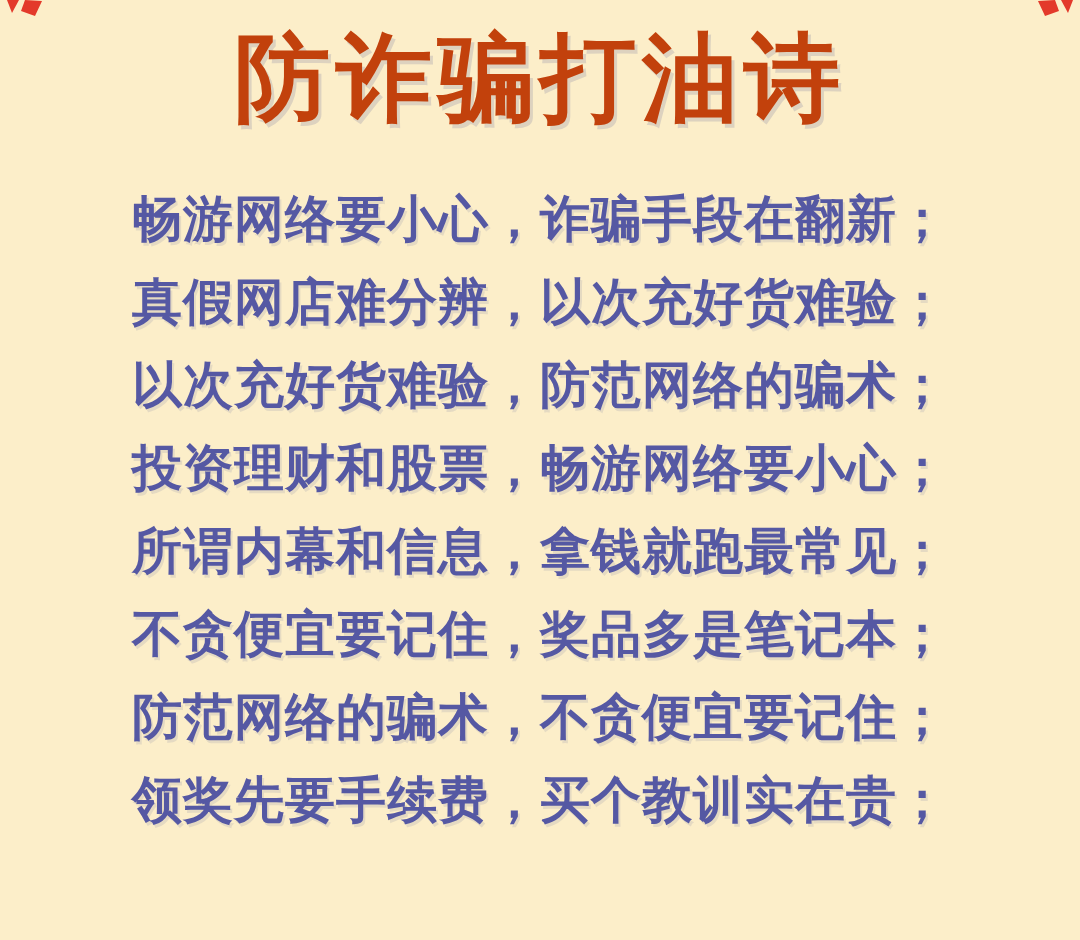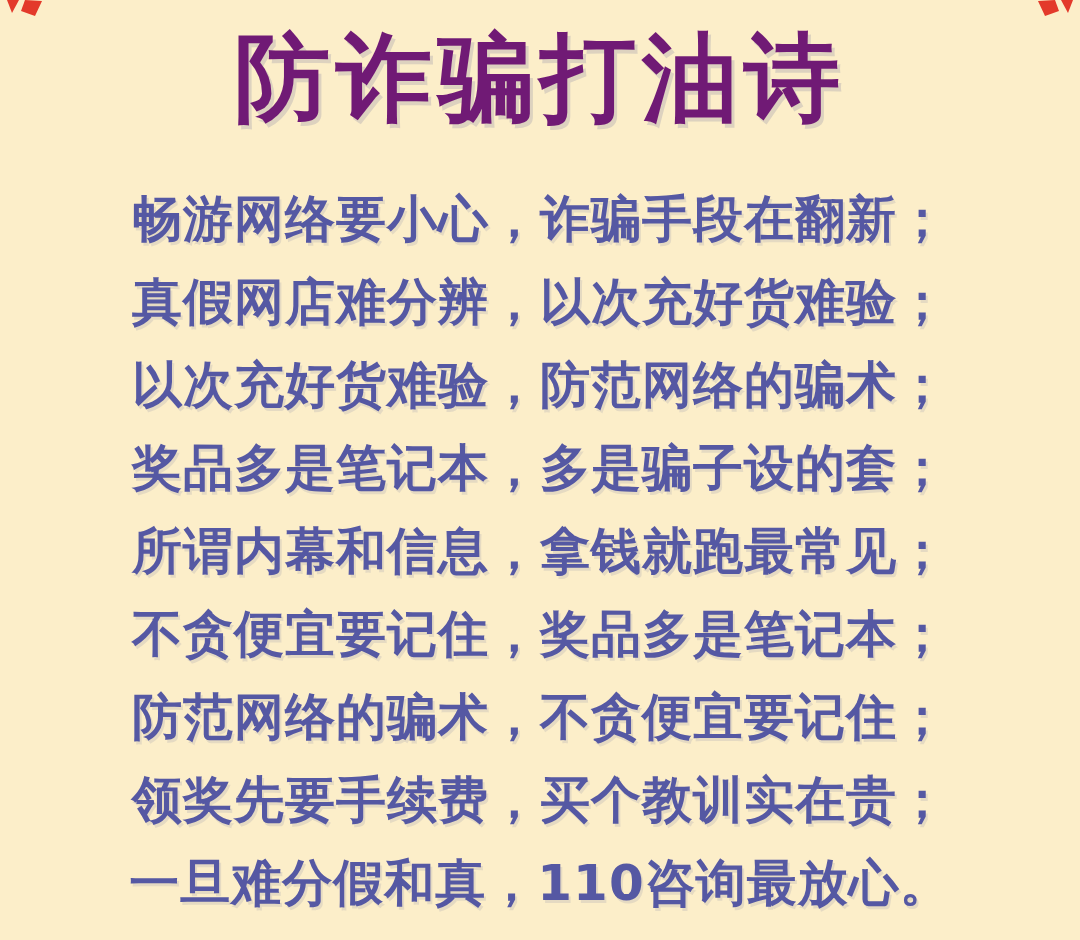--- a/index.html
+++ b/index.html
@@ -17,21 +17,21 @@
   .title {
     position: absolute;
     top: 22px;
     left: 0;
     width: 100%;
     text-align: center;
     font-size: 96px;
     line-height: 112px;
     font-weight: 900;
     letter-spacing: 6px;
-    color: #701a75;
+    color: #c2410c;
     text-shadow: 3px 4px 0 rgba(140, 140, 165, 0.28);
     margin: 0;
   }
   .poem {
     position: absolute;
     top: 178px;
     left: 0;
     width: 100%;
   }
   .poem-line {
@@ -71,21 +71,20 @@
       <path d="M2,1 L19,0 L23,11 L9,16 Z" fill="#E33A2B"></path>
     </svg>
   </span>
 
   <h1 class="title">防诈骗打油诗</h1>
 
   <div class="poem">
     <div class="poem-line">畅游网络要小心，诈骗手段在翻新；</div>
     <div class="poem-line">真假网店难分辨，以次充好货难验；</div>
     <div class="poem-line">以次充好货难验，防范网络的骗术；</div>
-    <div class="poem-line">奖品多是笔记本，多是骗子设的套；</div>
+    <div class="poem-line">投资理财和股票，畅游网络要小心；</div>
     <div class="poem-line">所谓内幕和信息，拿钱就跑最常见；</div>
     <div class="poem-line">不贪便宜要记住，奖品多是笔记本；</div>
     <div class="poem-line">防范网络的骗术，不贪便宜要记住；</div>
     <div class="poem-line">领奖先要手续费，买个教训实在贵；</div>
-    <div class="poem-line">一旦难分假和真，110咨询最放心。</div>
   </div>
 
 </div>
 
 </body></html>

